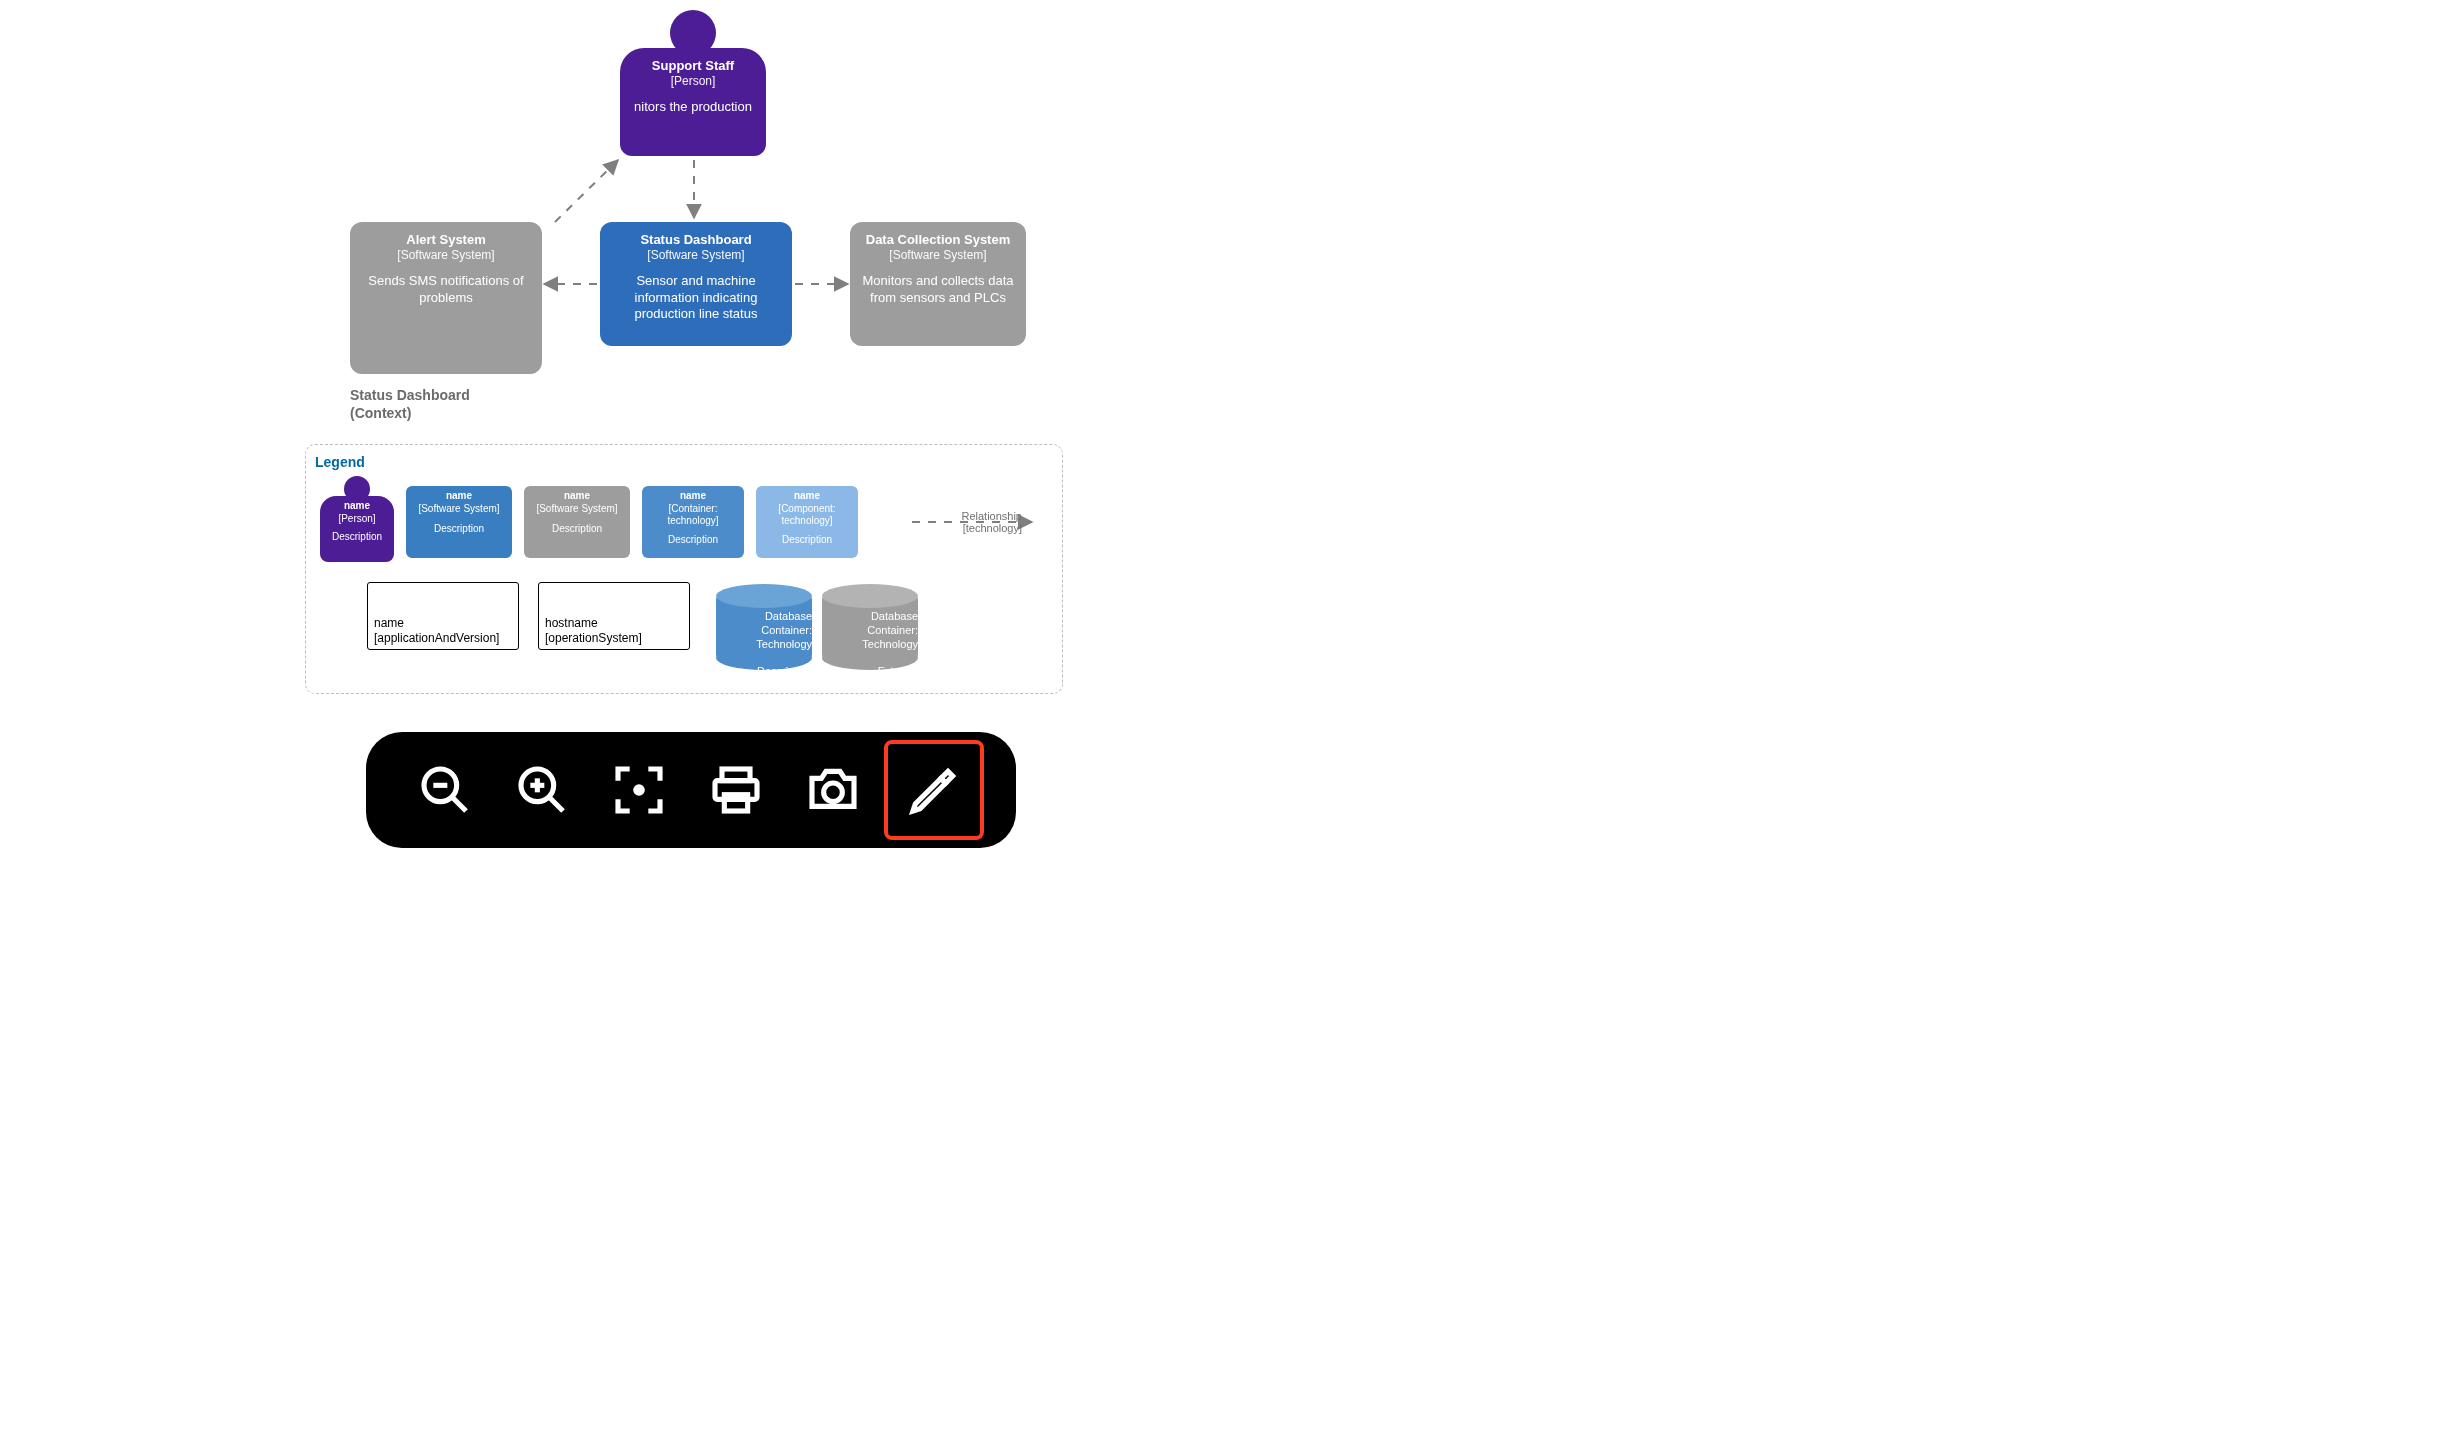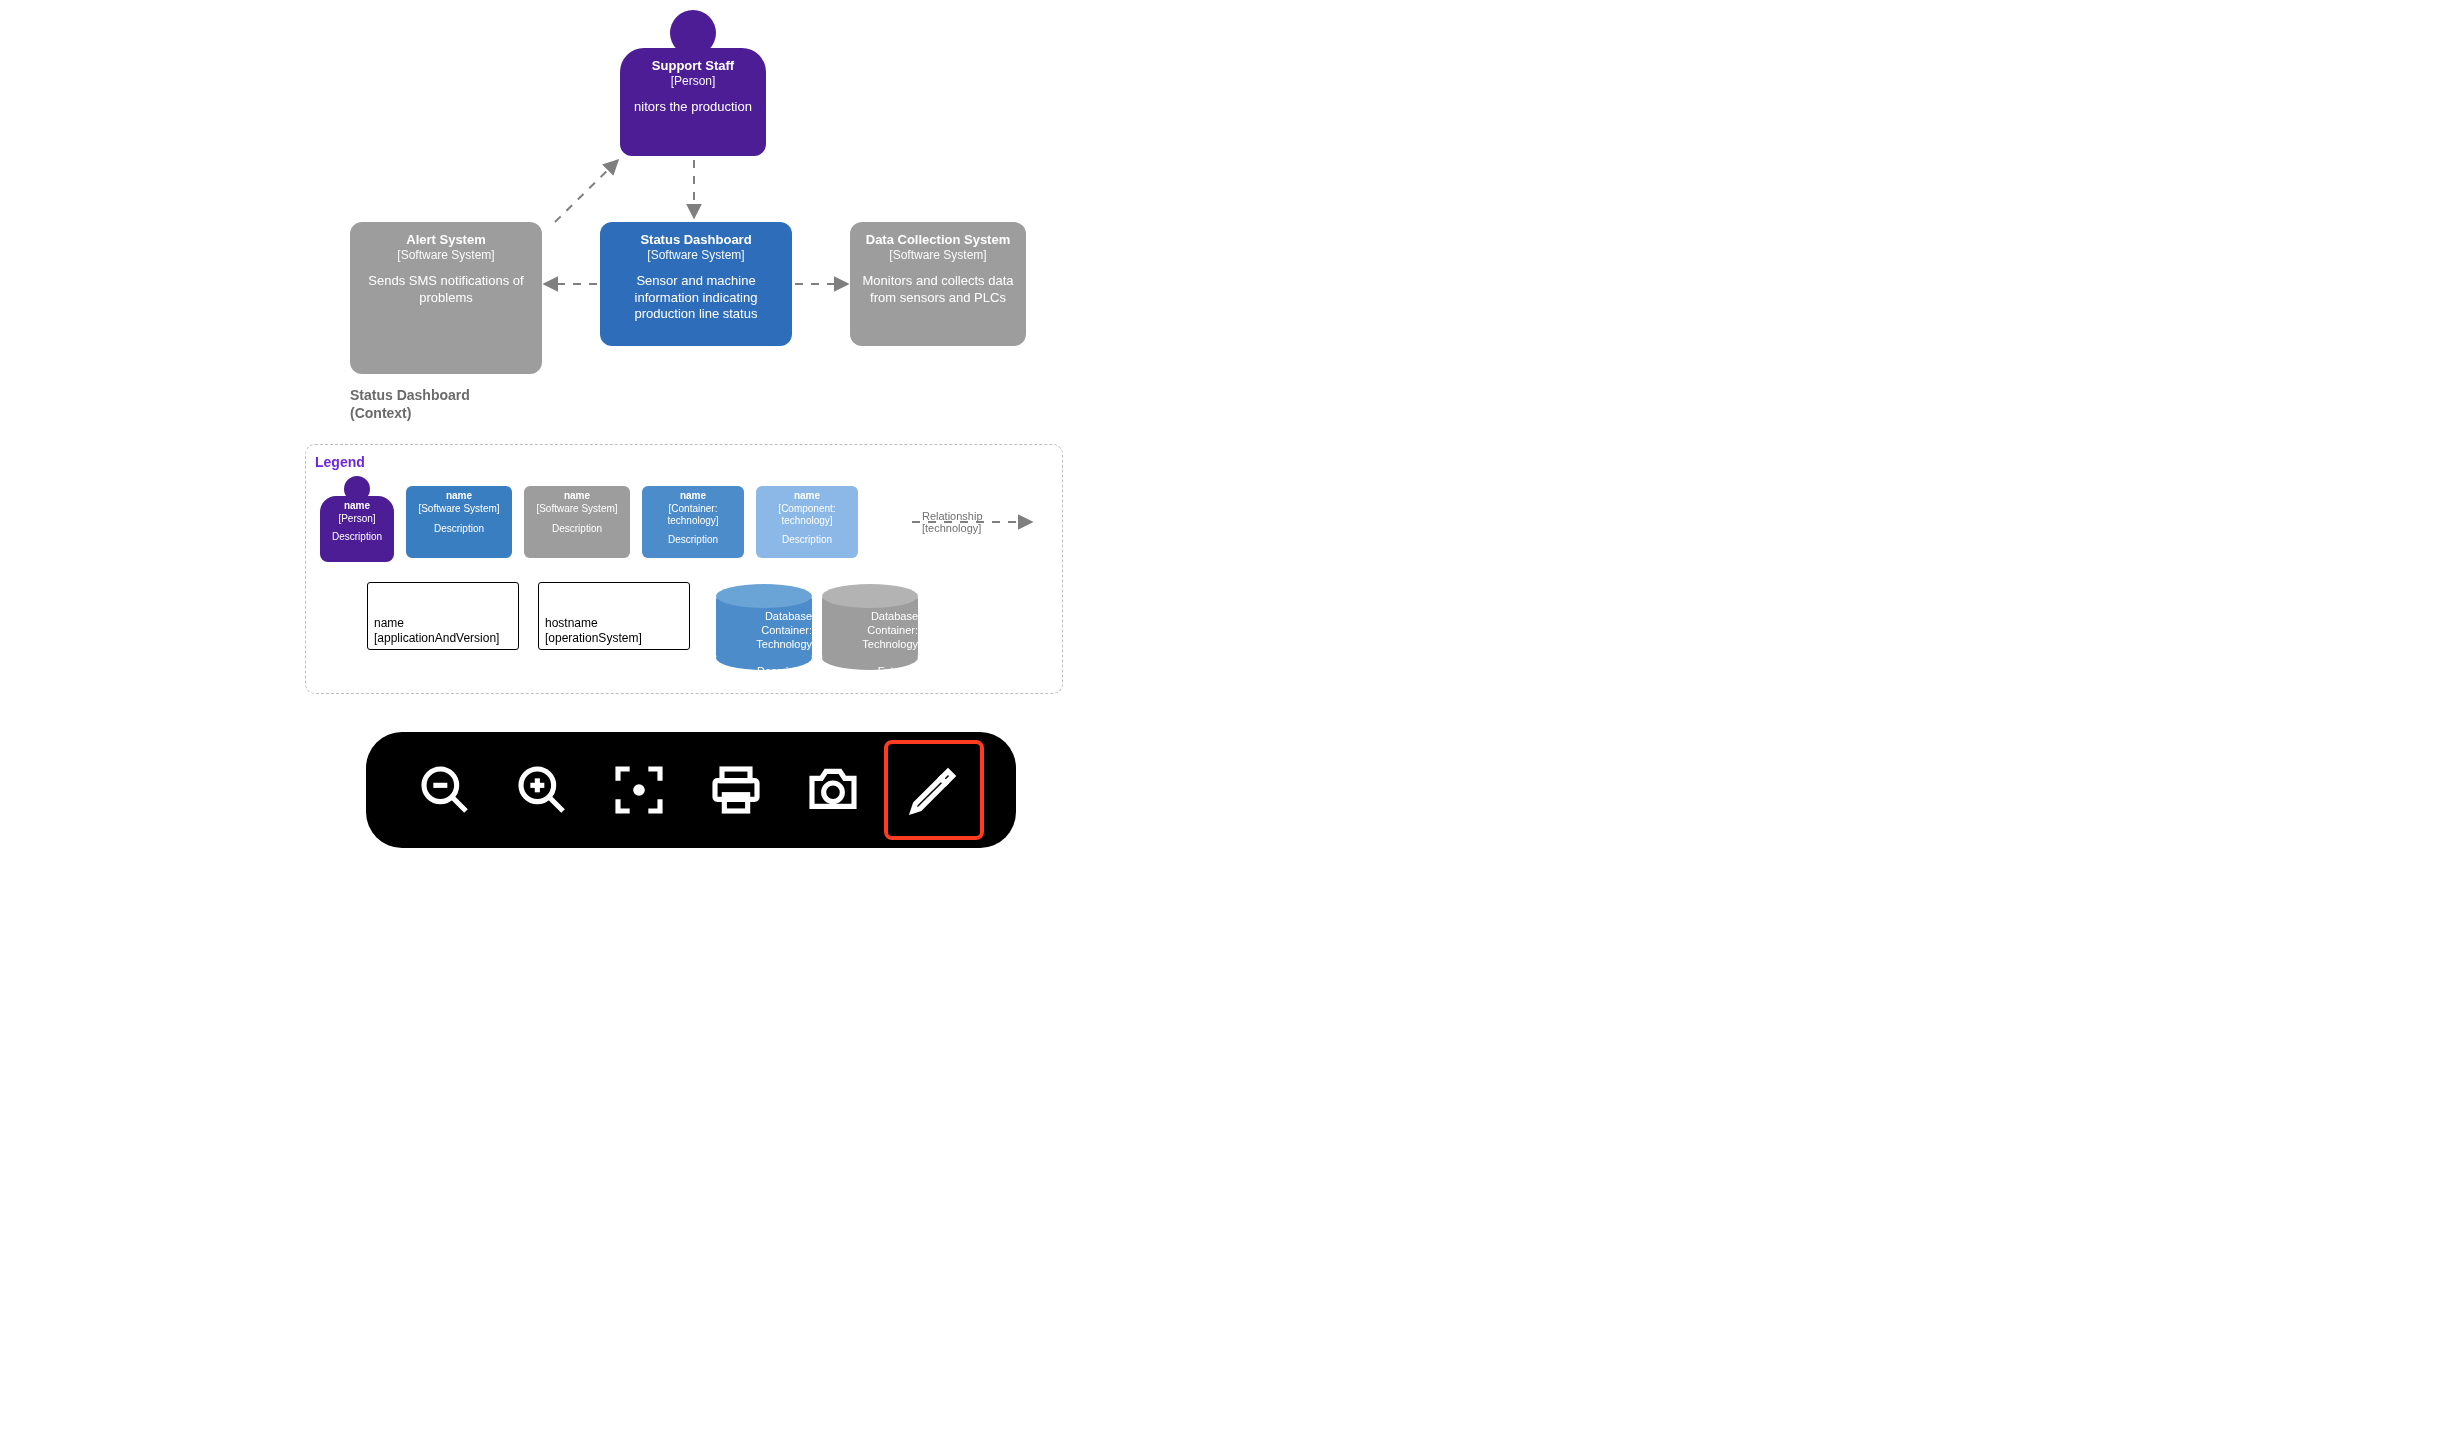--- a/index.html
+++ b/index.html
@@ -14,33 +14,33 @@
   .gray{background:#9d9d9d}
   .blue2{background:#3a7ec2}
   .blue3{background:#4c8cca}
   .blue4{background:#8bb8e6}
   
   .person-head{position:absolute;border-radius:50%}
   
   .caption{position:absolute;color:#6b6b6b;font-weight:bold;font-size:14px;line-height:1.3}
   
   .legend{position:absolute;border:1px dashed #bdbdbd;border-radius:10px}
-  .legend-title{position:absolute;color:#6d28d9;font-weight:bold;font-size:14px}
+  .legend-title{position:absolute;color:#0369a1;font-weight:bold;font-size:14px}
   
   .outline{position:absolute;border:1px solid #000;border-radius:3px;background:#fff;color:#000;font-size:12px}
   .outline .lab{position:absolute;left:6px;bottom:4px;line-height:1.2}
   
   .db{position:absolute;color:#fff;text-align:right}
   .db .body{position:absolute;left:0;right:0;top:12px;bottom:12px;border-radius:4px}
   .db .top,.db .bot{position:absolute;left:0;right:0;height:24px;border-radius:50%}
   .db .top{top:0}
   .db .bot{bottom:0}
   .db .txt{position:absolute;left:0;right:0;top:26px;font-size:11px;line-height:1.25}
   
-  .rel{position:absolute;color:#707070;font-size:11px;text-align:left}
+  .rel{position:absolute;color:#707070;font-size:11px;text-align:right}
   
   .toolbar{position:absolute;background:#000;border-radius:36px;display:flex;align-items:center;justify-content:space-around;padding:0 30px;box-sizing:border-box}
   .tbtn{width:92px;height:92px;display:flex;align-items:center;justify-content:center;border-radius:8px;cursor:pointer}
   .tbtn.sel{border:4px solid #ff3b20}
   .tbtn svg{width:56px;height:56px;stroke:#fff;fill:none;stroke-width:2.2}
   
   svg.arrows{position:absolute;left:0;top:0;pointer-events:none}
   .dash{stroke:#7f7f7f;stroke-width:2;stroke-dasharray:8 8;fill:none}
   .arrowhead{fill:#7f7f7f}
 </style>

